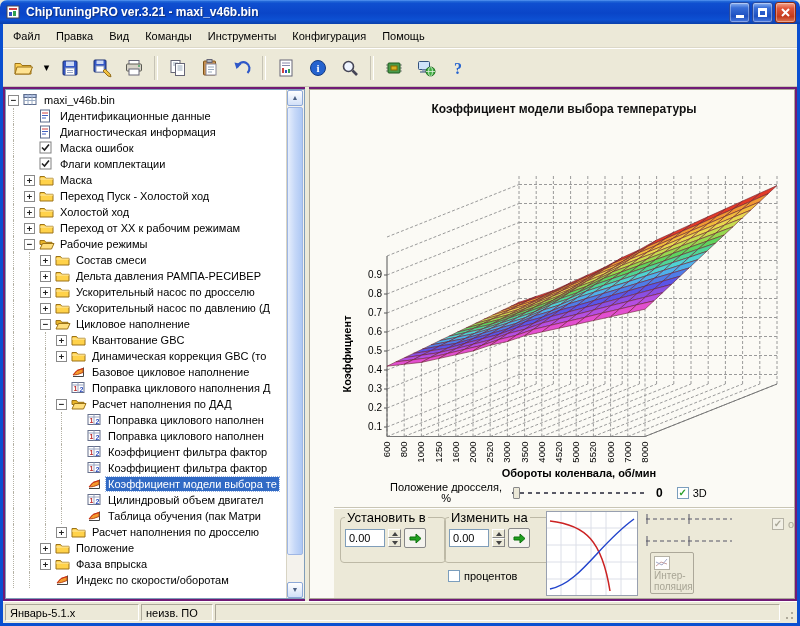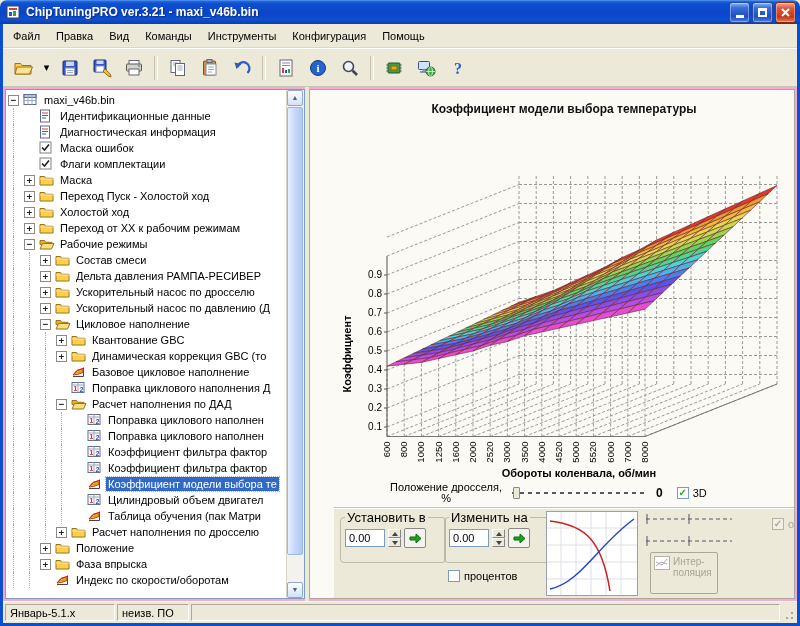--- a/index.html
+++ b/index.html
@@ -11,21 +11,21 @@
     padding:0 4px 0 6px;box-sizing:border-box;justify-content:space-between;}
   .titlebar .ticon{width:16px;height:16px;margin-right:4px;flex:none;}
   .titlebar .ttext{color:#fff;font-weight:bold;font-size:12px;text-shadow:1px 1px 1px #10307a;
     flex:1;white-space:nowrap;overflow:hidden;}
   .wbtn{width:21px;height:21px;border-radius:3px;margin-left:2px;flex:none;border:1px solid #2a4a9c;
     box-sizing:border-box;display:flex;align-items:center;justify-content:center;
     background:linear-gradient(180deg,#8fb4f2 0%,#3a6fd8 25%,#1d4fc0 70%,#4a7ae0 100%);box-shadow:inset 0 0 0 1px rgba(255,255,255,.35);}
   .wbtn.close{background:linear-gradient(180deg,#f4a890 0%,#e0563a 28%,#c43a1c 72%,#e07a54 100%);border-color:#8c2a10;}
   .glyph-min{width:8px;height:3px;background:#fff;margin-top:9px;}
   .glyph-max{width:9px;height:9px;border:2px solid #fff;border-top-width:3px;box-sizing:border-box;}
-  .frame{height:602px;border:3px solid #0a4fd0;border-top:none;box-sizing:border-box;background:#f9a8d4;
+  .frame{height:602px;border:3px solid #0a4fd0;border-top:none;box-sizing:border-box;background:#701a75;
     display:flex;flex-direction:column;}
   
   .menubar{height:23px;display:flex;align-items:center;padding-left:2px;background:#ece9d8;
     border-bottom:1px solid #dcd8c8;}
   .mitem{padding:3px 8px;cursor:default;}
   .toolbar{height:37px;display:flex;align-items:center;padding-left:4px;background:#ece9d8;
     border-top:1px solid #fff;border-bottom:1px solid #c9c5b5;}
   .tbtn{width:30px;height:30px;display:flex;align-items:center;justify-content:center;border:1px solid transparent;border-radius:2px;}
   .tbtn.dd{width:13px;}
   .tsep{width:2px;height:24px;border-left:1px solid #c6c3b5;border-right:1px solid #fff;margin:0 4px;}
@@ -85,30 +85,30 @@
     padding:0 3px;box-sizing:border-box;}
   .spin{width:13px;height:18px;display:flex;flex-direction:column;}
   .spin div{flex:1;background:#ece9d8;border:1px solid #fff;border-right-color:#848484;border-bottom-color:#848484;
     box-sizing:border-box;display:flex;align-items:center;justify-content:center;}
   .tri-up{width:0;height:0;border:3px solid transparent;border-bottom:4px solid #444;margin-top:-3px;}
   .tri-dn{width:0;height:0;border:3px solid transparent;border-top:4px solid #444;margin-bottom:-3px;}
   .gobtn{width:22px;height:20px;background:#f4f3ee;border:1px solid #888;border-radius:2px;
     display:flex;align-items:center;justify-content:center;padding:0;}
   .thumbchart{position:absolute;left:212px;top:3px;}
   .dslider{position:absolute;left:312px;}
-  .interp{position:absolute;left:316px;top:44px;width:68px;height:42px;background:#ece9d8;
+  .interp{position:absolute;left:316px;top:44px;width:44px;height:42px;background:#ece9d8;
     border:1px solid #aca899;border-radius:2px;box-sizing:border-box;padding:3px;
     font-size:10px;color:#a8a595;line-height:11px;}
   .interp svg{float:left;margin-right:3px;}
   
   .statusbar{height:22px;display:flex;align-items:center;gap:2px;padding:2px 2px 2px 2px;box-sizing:border-box;
     background:#ece9d8;border-top:1px solid #fff;}
   .scell{height:17px;line-height:16px;padding:0 4px;border:1px solid;border-color:#aca899 #fff #fff #aca899;
     box-sizing:border-box;}
-  .scell.c1{width:110px;} .scell.c2{width:72px;} .scell.c3{flex:1;}
+  .scell.c1{width:134px;} .scell.c2{width:72px;} .scell.c3{flex:1;}
   .grip{width:13px;height:13px;flex:none;align-self:flex-end;
     background:
       radial-gradient(circle at 10px 10px,#aca899 1.2px,transparent 1.4px),
       radial-gradient(circle at 10px 5px,#aca899 1.2px,transparent 1.4px),
       radial-gradient(circle at 5px 10px,#aca899 1.2px,transparent 1.4px);}
 </style>
 </head>
 <body>
 
 <div class="titlebar">

